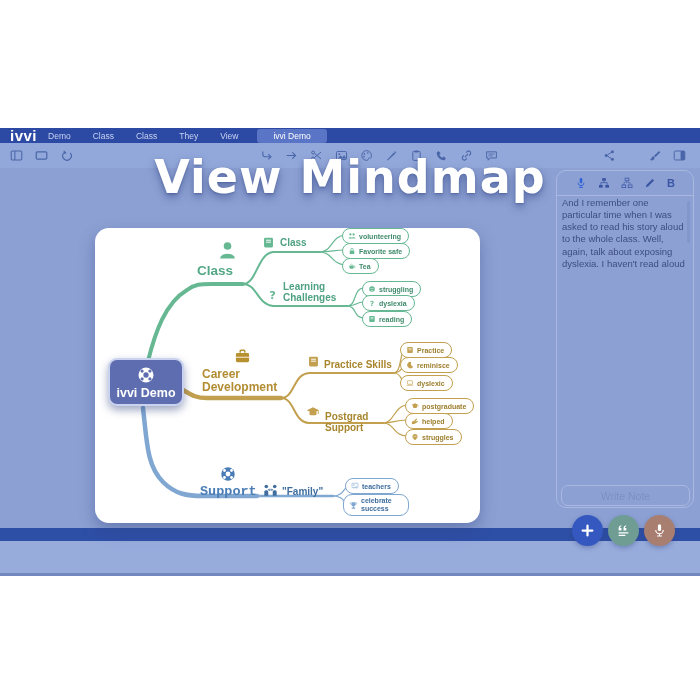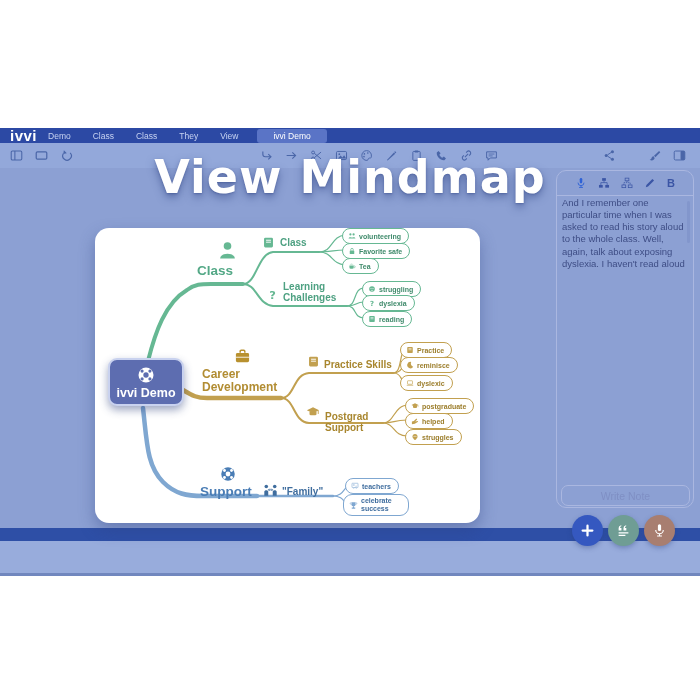--- a/index.html
+++ b/index.html
@@ -489,21 +489,21 @@
   <div class="leaf y" style="left:310px;top:201px;">
     <svg class="ic lic" width="8" height="8" style="color:#c2a04f;">
         <use href="#i-skull"></use>
       </svg>
     <span>struggles</span>
   </div>
 
   <svg class="ic abs" style="left:124px;top:237px;" width="18" height="18">
       <use href="#i-ring-blue"></use>
     </svg>
-  <div class="node-label" style="left:105px;top:256px;font-size:13.5px;color:#4a7db5;">Support</div>
+  <div class="node-label" style="left:105px;top:256px;font-size:13.5px;color:#4a7db5;font-family:Liberation Mono, monospace;">Support</div>
   <svg class="ic abs" style="left:168px;top:255px;color:#3f6d9e;" width="15" height="15">
       <use href="#i-family"></use>
     </svg>
   <div class="node-label" style="left:187px;top:258px;font-size:10px;color:#3f6d9e;">"Family"</div>
 
   <div class="leaf b" style="left:250px;top:250px;">
     <svg class="ic lic" width="8" height="8" style="color:#7fa7d1;">
         <use href="#i-screen"></use>
       </svg>
     <span>teachers</span>

